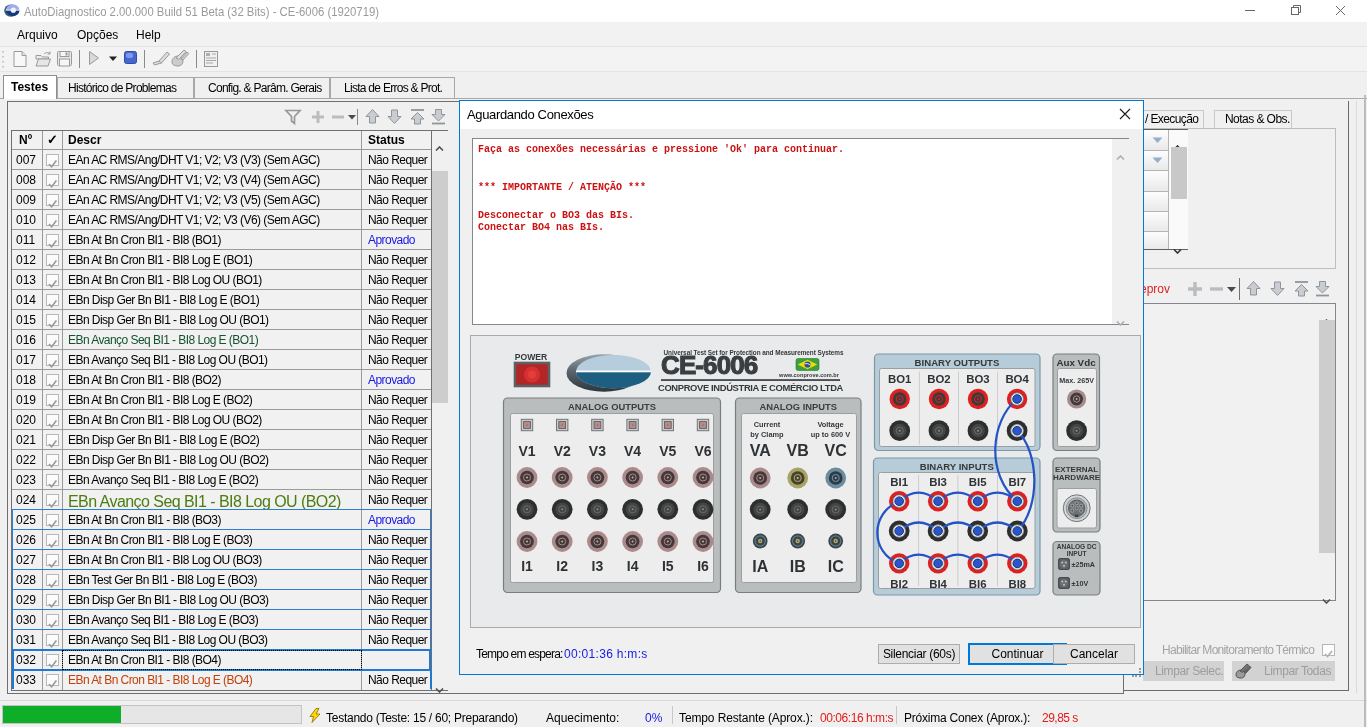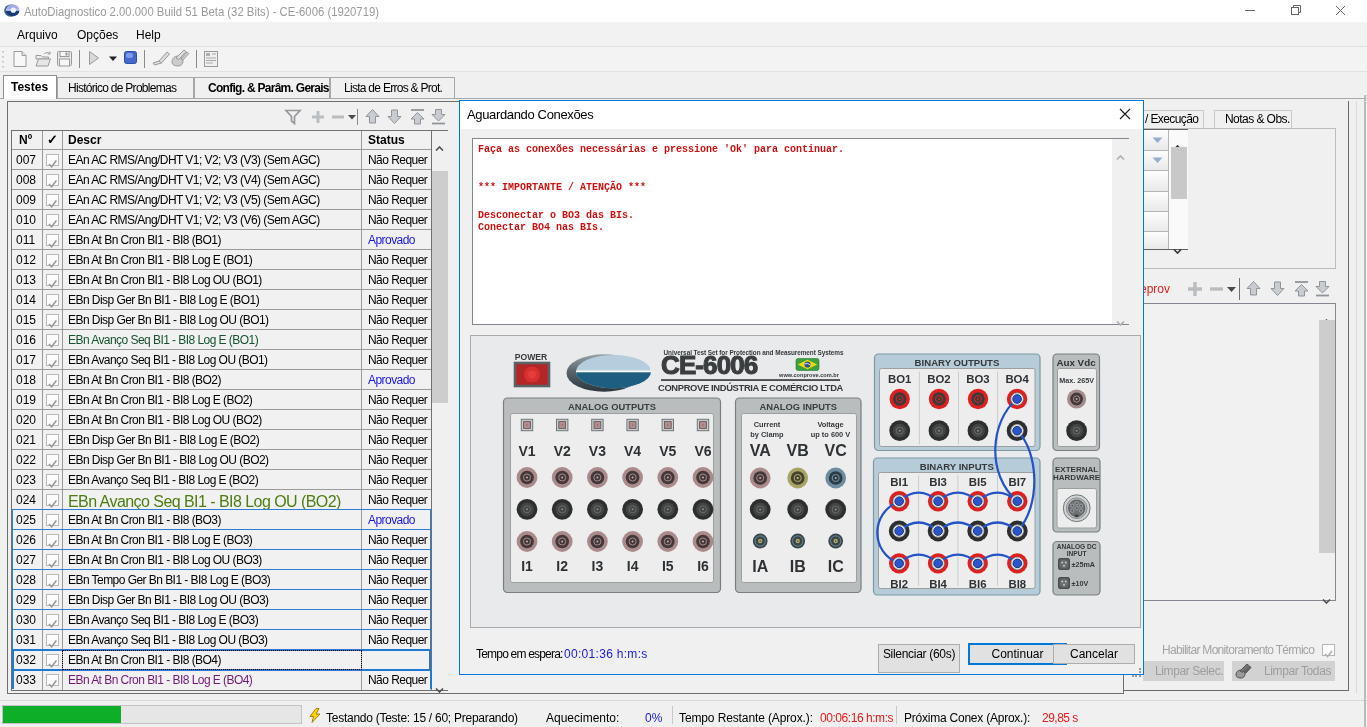--- a/index.html
+++ b/index.html
@@ -71,21 +71,21 @@
 <g transform="translate(204,5)">
 <rect x="0.5" y="0.5" width="13" height="15" fill="#f0f0f0" stroke="#9a9a9a"></rect>
 <rect x="2" y="2" width="4" height="3" fill="#b0b0b0"></rect>
 <path d="M8,3 h4 M2,7 h10 M2,9.5 h10 M2,12 h7" stroke="#a8a8a8"></path>
 </g>
 </svg>
 <div class="ab" style="left:0px;top:72px;width:1367px;height:655px;background:#f0f0f0;"></div>
 <div class="ab" style="left:57px;top:77px;width:137px;height:22px;background:#f0f0f0;border:1px solid #a8a8a8;border-bottom:none;"></div>
 <div class="ab" style="left:68px;top:81px;font-size:12px;color:#000;font-weight:normal;white-space:nowrap;letter-spacing:-0.72px;">Histórico de Problemas</div>
 <div class="ab" style="left:194px;top:77px;width:136px;height:22px;background:#f0f0f0;border:1px solid #a8a8a8;border-bottom:none;"></div>
-<div class="ab" style="left:208px;top:81px;font-size:12px;color:#000;font-weight:bold;white-space:nowrap;letter-spacing:-0.72px;">Config. &amp; Parâm. Gerais</div>
+<div class="ab" style="left:208px;top:81px;font-size:12px;color:#000;font-weight:normal;white-space:nowrap;letter-spacing:-0.72px;">Config. &amp; Parâm. Gerais</div>
 <div class="ab" style="left:330px;top:77px;width:125px;height:22px;background:#f0f0f0;border:1px solid #a8a8a8;border-bottom:none;"></div>
 <div class="ab" style="left:344px;top:81px;font-size:12px;color:#000;font-weight:normal;white-space:nowrap;letter-spacing:-0.72px;">Lista de Erros &amp; Prot.</div>
 <div class="ab" style="left:0px;top:98px;width:1367px;height:1px;background:#a8a8a8;"></div>
 <div class="ab" style="left:3px;top:75px;width:54px;height:24px;background:#ffffff;border:1px solid #8e8e8e;border-bottom:none;"></div>
 <div class="ab" style="left:11px;top:80px;font-size:12px;color:#000;font-weight:bold;white-space:nowrap;">Testes</div>
 <div class="ab" style="left:7px;top:101px;width:1117px;height:593px;border:1px solid #6e6e6e;background:#f0f0f0;"></div>
 <svg class="ab" style="left:280px;top:106px" width="170" height="22" viewBox="0 0 170 22">
 <g fill="none" stroke="#96999c" stroke-width="1.7">
 <path d="M6,4.5 h14 l-5.5,6 v7 l-3,-2.5 v-4.5 z" fill="#f0f0f0"></path>
 </g>
@@ -276,21 +276,21 @@
       <path d="M2,5 l2.6,2.8 L9.4,1.6" fill="none" stroke="#9b9b9b" stroke-width="1.7"></path>
     </svg></div>
 <div class="ab" style="left:68px;top:553px;font-size:12px;color:#000;font-weight:normal;white-space:nowrap;letter-spacing:-0.55px;">EBn At Bn Cron BI1 - BI8 Log OU (BO3)</div>
 <div class="ab" style="left:368px;top:553px;font-size:12px;color:#000;font-weight:normal;white-space:nowrap;letter-spacing:-0.55px;">Não Requer</div>
 <div class="ab" style="left:12px;top:549px;width:419px;height:21px;border:1px solid #2d7dd3;"></div>
 <div class="ab" style="left:12px;top:589px;width:419px;height:1px;background:#9a9a9a;"></div>
 <div class="ab" style="left:16px;top:573px;font-size:12px;color:#000;font-weight:normal;white-space:nowrap;">028</div>
 <div class="ab" style="left:46px;top:574px;width:13px;height:12px;background:#fcfcfc;border:1px solid #b8b8b8;"><svg width="11" height="10" viewBox="0 0 11 10">
       <path d="M2,5 l2.6,2.8 L9.4,1.6" fill="none" stroke="#9b9b9b" stroke-width="1.7"></path>
     </svg></div>
-<div class="ab" style="left:68px;top:573px;font-size:12px;color:#000;font-weight:normal;white-space:nowrap;letter-spacing:-0.55px;">EBn Tempo Ger Bn BI1 - BI8 Log E (BO3)</div>
+<div class="ab" style="left:68px;top:573px;font-size:12px;color:#000;font-weight:normal;white-space:nowrap;letter-spacing:-0.55px;">EBn Test Ger Bn BI1 - BI8 Log E (BO3)</div>
 <div class="ab" style="left:368px;top:573px;font-size:12px;color:#000;font-weight:normal;white-space:nowrap;letter-spacing:-0.55px;">Não Requer</div>
 <div class="ab" style="left:12px;top:569px;width:419px;height:21px;border:1px solid #2d7dd3;"></div>
 <div class="ab" style="left:12px;top:609px;width:419px;height:1px;background:#9a9a9a;"></div>
 <div class="ab" style="left:16px;top:593px;font-size:12px;color:#000;font-weight:normal;white-space:nowrap;">029</div>
 <div class="ab" style="left:46px;top:594px;width:13px;height:12px;background:#fcfcfc;border:1px solid #b8b8b8;"><svg width="11" height="10" viewBox="0 0 11 10">
       <path d="M2,5 l2.6,2.8 L9.4,1.6" fill="none" stroke="#9b9b9b" stroke-width="1.7"></path>
     </svg></div>
 <div class="ab" style="left:68px;top:593px;font-size:12px;color:#000;font-weight:normal;white-space:nowrap;letter-spacing:-0.55px;">EBn Disp Ger Bn BI1 - BI8 Log OU (BO3)</div>
 <div class="ab" style="left:368px;top:593px;font-size:12px;color:#000;font-weight:normal;white-space:nowrap;letter-spacing:-0.55px;">Não Requer</div>
 <div class="ab" style="left:12px;top:589px;width:419px;height:21px;border:1px solid #2d7dd3;"></div>
@@ -313,21 +313,21 @@
 <div class="ab" style="left:12px;top:669px;width:419px;height:1px;background:#9a9a9a;"></div>
 <div class="ab" style="left:16px;top:653px;font-size:12px;color:#000;font-weight:normal;white-space:nowrap;">032</div>
 <div class="ab" style="left:46px;top:654px;width:13px;height:12px;background:#fcfcfc;border:1px solid #b8b8b8;"><svg width="11" height="10" viewBox="0 0 11 10">
       <path d="M2,5 l2.6,2.8 L9.4,1.6" fill="none" stroke="#9b9b9b" stroke-width="1.7"></path>
     </svg></div>
 <div class="ab" style="left:68px;top:653px;font-size:12px;color:#000;font-weight:normal;white-space:nowrap;letter-spacing:-0.55px;">EBn At Bn Cron BI1 - BI8 (BO4)</div>
 <div class="ab" style="left:16px;top:673px;font-size:12px;color:#000;font-weight:normal;white-space:nowrap;">033</div>
 <div class="ab" style="left:46px;top:674px;width:13px;height:12px;background:#fcfcfc;border:1px solid #b8b8b8;"><svg width="11" height="10" viewBox="0 0 11 10">
       <path d="M2,5 l2.6,2.8 L9.4,1.6" fill="none" stroke="#9b9b9b" stroke-width="1.7"></path>
     </svg></div>
-<div class="ab" style="left:68px;top:673px;font-size:12px;color:#701a75;font-weight:normal;white-space:nowrap;letter-spacing:-0.55px;">EBn At Bn Cron BI1 - BI8 Log E (BO4)</div>
+<div class="ab" style="left:68px;top:673px;font-size:12px;color:#c2410c;font-weight:normal;white-space:nowrap;letter-spacing:-0.55px;">EBn At Bn Cron BI1 - BI8 Log E (BO4)</div>
 <div class="ab" style="left:368px;top:673px;font-size:12px;color:#000;font-weight:normal;white-space:nowrap;letter-spacing:-0.55px;">Não Requer</div>
 <div class="ab" style="left:12px;top:649px;width:419px;height:22px;border:2px solid #1f78d1;"></div>
 <div class="ab" style="left:63px;top:651px;width:298px;height:18px;outline:1px dotted #000;"></div>
 <div class="ab" style="left:12px;top:671px;width:2px;height:18px;background:#1f78d1;"></div>
 <div class="ab" style="left:430px;top:671px;width:2px;height:18px;background:#1f78d1;"></div>
 <div class="ab" style="left:432px;top:131px;width:16px;height:559px;background:#f0f0f0;"></div>
 <div class="ab" style="left:435px;top:137px;width:9px;height:5px;"><svg width="9" height="5" viewBox="0 0 9 5">
       <path d="M1,4.5 L4.5,1 L8,4.5" fill="none" stroke="#505050" stroke-width="1.6"></path>
     </svg></div>
 <div class="ab" style="left:435px;top:679px;width:9px;height:5px;"><svg width="9" height="5" viewBox="0 0 9 5">
@@ -454,21 +454,21 @@
 <div class="ab" style="left:478px;top:221.5px;font-family:'Liberation Mono',monospace;font-size:10px;font-weight:bold;color:#cc1111;white-space:pre;">Conectar BO4 nas BIs.</div>
 <div class="ab" style="left:1112px;top:139px;width:17px;height:185px;background:#f0f0f0;"></div>
 <div class="ab" style="left:1116px;top:146px;width:9px;height:5px;"><svg width="9" height="5" viewBox="0 0 9 5">
       <path d="M1,4.5 L4.5,1 L8,4.5" fill="none" stroke="#a9afb4" stroke-width="1.6"></path>
     </svg></div>
 <div class="ab" style="left:1116px;top:312px;width:9px;height:5px;"><svg width="9" height="5" viewBox="0 0 9 5">
       <path d="M1,0.5 L4.5,4 L8,0.5" fill="none" stroke="#a9afb4" stroke-width="1.6"></path>
     </svg></div>
 <div class="ab" style="left:476px;top:647px;font-size:12px;color:#000;font-weight:normal;white-space:nowrap;letter-spacing:-0.8px;">Tempo em espera:</div>
 <div class="ab" style="left:564px;top:647px;font-size:12px;color:#1818e6;font-weight:normal;white-space:nowrap;letter-spacing:0.3px;">00:01:36 h:m:s</div>
-<div class="ab" style="left:878px;top:644px;width:82px;height:29px;background:#e1e1e1;border:1px solid #adadad;text-align:center;font-size:12px;line-height:18px;"><span style="letter-spacing:-0.3px">Silenciar (60s)</span></div>
+<div class="ab" style="left:878px;top:644px;width:82px;height:20px;background:#e1e1e1;border:1px solid #adadad;text-align:center;font-size:12px;line-height:18px;"><span style="letter-spacing:-0.3px">Silenciar (60s)</span></div>
 <div class="ab" style="left:968px;top:643px;width:99px;height:22px;background:#e1e1e1;border:2px solid #0078d7;text-align:center;font-size:12px;line-height:18px;">Continuar</div>
 <div class="ab" style="left:1053px;top:644px;width:82px;height:20px;background:#e1e1e1;border:1px solid #adadad;text-align:center;font-size:12px;line-height:18px;">Cancelar</div>
 <svg class="ab" style="left:1132px;top:668px" width="10" height="10" viewBox="0 0 10 10">
 <g fill="#9a9a9a">
       <rect x="7" y="7" width="2" height="2"></rect>
       <rect x="7" y="3" width="2" height="2"></rect>
       <rect x="3" y="7" width="2" height="2"></rect>
       <rect x="7" y="0" width="2" height="2"></rect>
       <rect x="0" y="7" width="2" height="2"></rect>
     </g>

